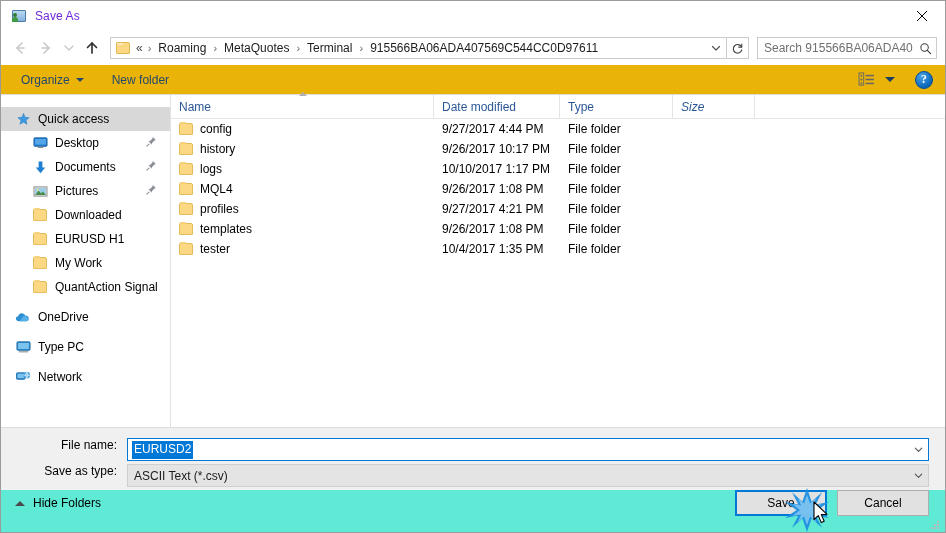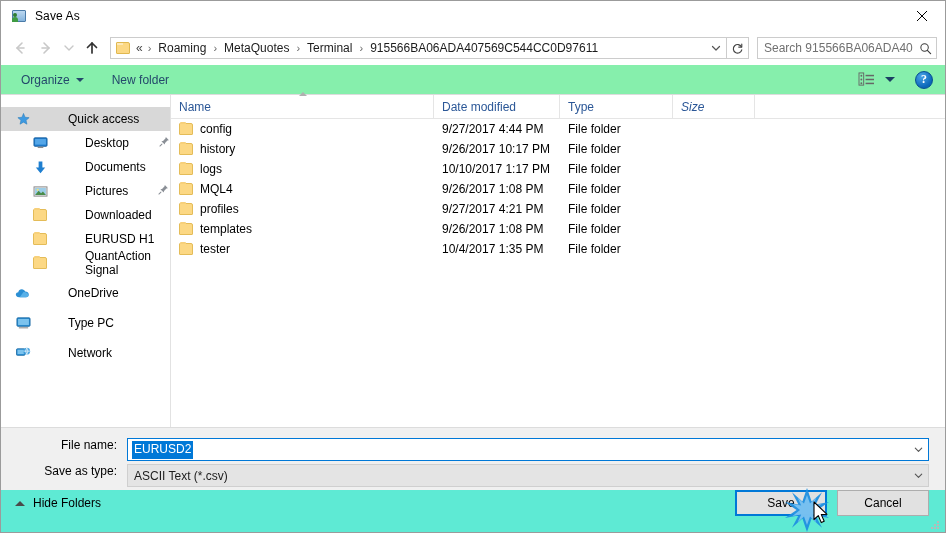--- a/index.html
+++ b/index.html
@@ -45,21 +45,21 @@
     width: 4px; height: 4px; border-radius: 50%;
     background: #2f7d32;
   }
   #title-icon .ti-body {
     position: absolute; left: 1px; top: 9px;
     width: 6px; height: 5px;
     border-radius: 3px 3px 0 0;
     background: #3e9b42;
   }
   #title-text {
-    font-size: 12px; color: #000000;
+    font-size: 12px; color: #6d28d9;
     letter-spacing: .1px;
   }
   #close-btn {
     margin-left: auto;
     width: 46px; height: 30px;
     display: flex; align-items: center; justify-content: center;
   }
   #close-btn svg { display: block; }
 
   
@@ -150,21 +150,21 @@
     flex: 1 1 auto;
     padding: 0 2px 0 6px;
     min-width: 0;
   }
   #search-input::placeholder { color: #707070; opacity: 1; }
   #search-icon { width: 22px; display: flex; align-items: center; justify-content: center; }
 
   
   #toolbar {
     height: 30px; flex: 0 0 30px;
-    background: #86efac;
+    background: #eab308;
     border-bottom: 1px solid #dcdcdc;
     display: flex; align-items: center;
     padding: 0 8px 0 14px;
   }
   .tb-item {
     font-size: 12px;
     color: #24486b;
     display: flex; align-items: center;
     padding: 3px 6px;
   }
@@ -211,21 +211,20 @@
     padding-top: 6px;
     overflow: hidden;
   }
   .side-item {
     height: 24px;
     display: flex; align-items: center;
     padding-left: 18px;
     font-size: 12px;
     color: #000;
     position: relative;
-    gap: 30px;
   }
   .side-item.selected { background: #d8d8d8; }
   .side-item .si-icon {
     width: 16px; height: 16px;
     margin-right: 7px;
     flex: 0 0 16px;
     display: flex; align-items: center; justify-content: center;
   }
   .side-item.child { padding-left: 31px; }
   .side-item.root { padding-left: 14px; margin-top: 6px; }
@@ -582,20 +581,26 @@
       <div class="side-item child">
         <span class="si-icon">
             <span class="folder-ico"></span>
           </span>
         <span>EURUSD H1</span>
       </div>
       <div class="side-item child">
         <span class="si-icon">
             <span class="folder-ico"></span>
           </span>
+        <span>My Work</span>
+      </div>
+      <div class="side-item child">
+        <span class="si-icon">
+            <span class="folder-ico"></span>
+          </span>
         <span>QuantAction Signal</span>
       </div>
 
       <div class="side-item root">
         <span class="si-icon">
           <svg width="16" height="12" viewBox="0 0 17 12">
             <path d="M4.4 10.5 C2 10.5 0.7 9 0.9 7.4 C1.1 6 2.3 5.2 3.5 5.2 C3.7 3.3 5.3 2 7.2 2 C8.9 2 10.2 3 10.7 4.4 C12.6 4.2 14.4 5.4 14.6 7.3 C14.8 9.1 13.5 10.5 11.6 10.5 Z" fill="#2b8fd4"></path>
             <path d="M9 5 C11 4.6 13.4 5.6 14.2 7.5 C14.8 9.2 13.6 10.5 11.8 10.5 L5 10.5 Z" fill="#58b0e8"></path>
           </svg>
         </span>

